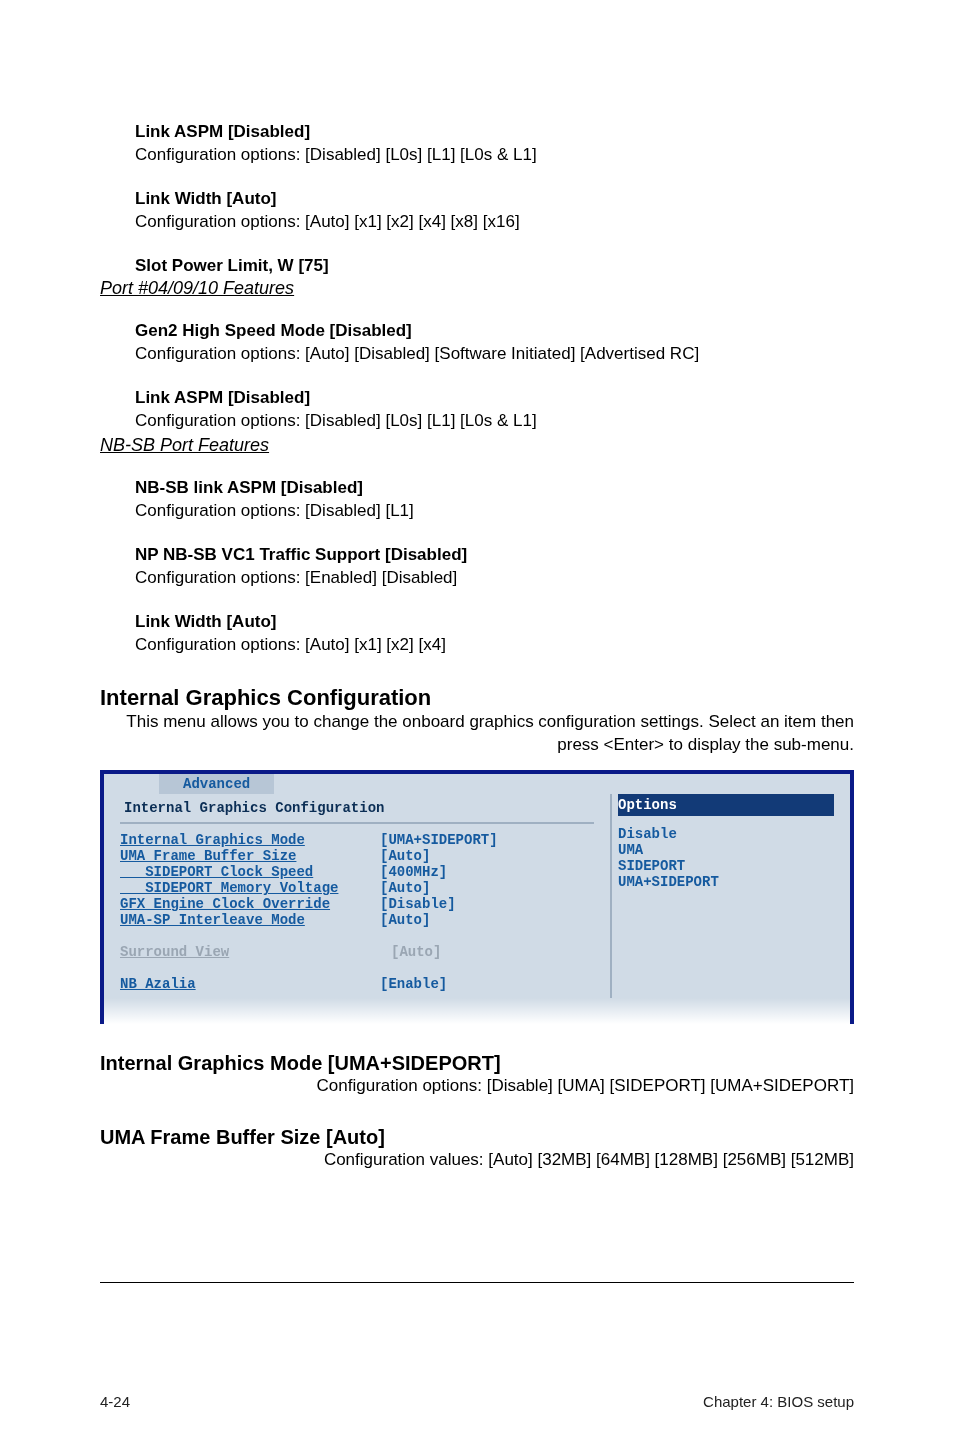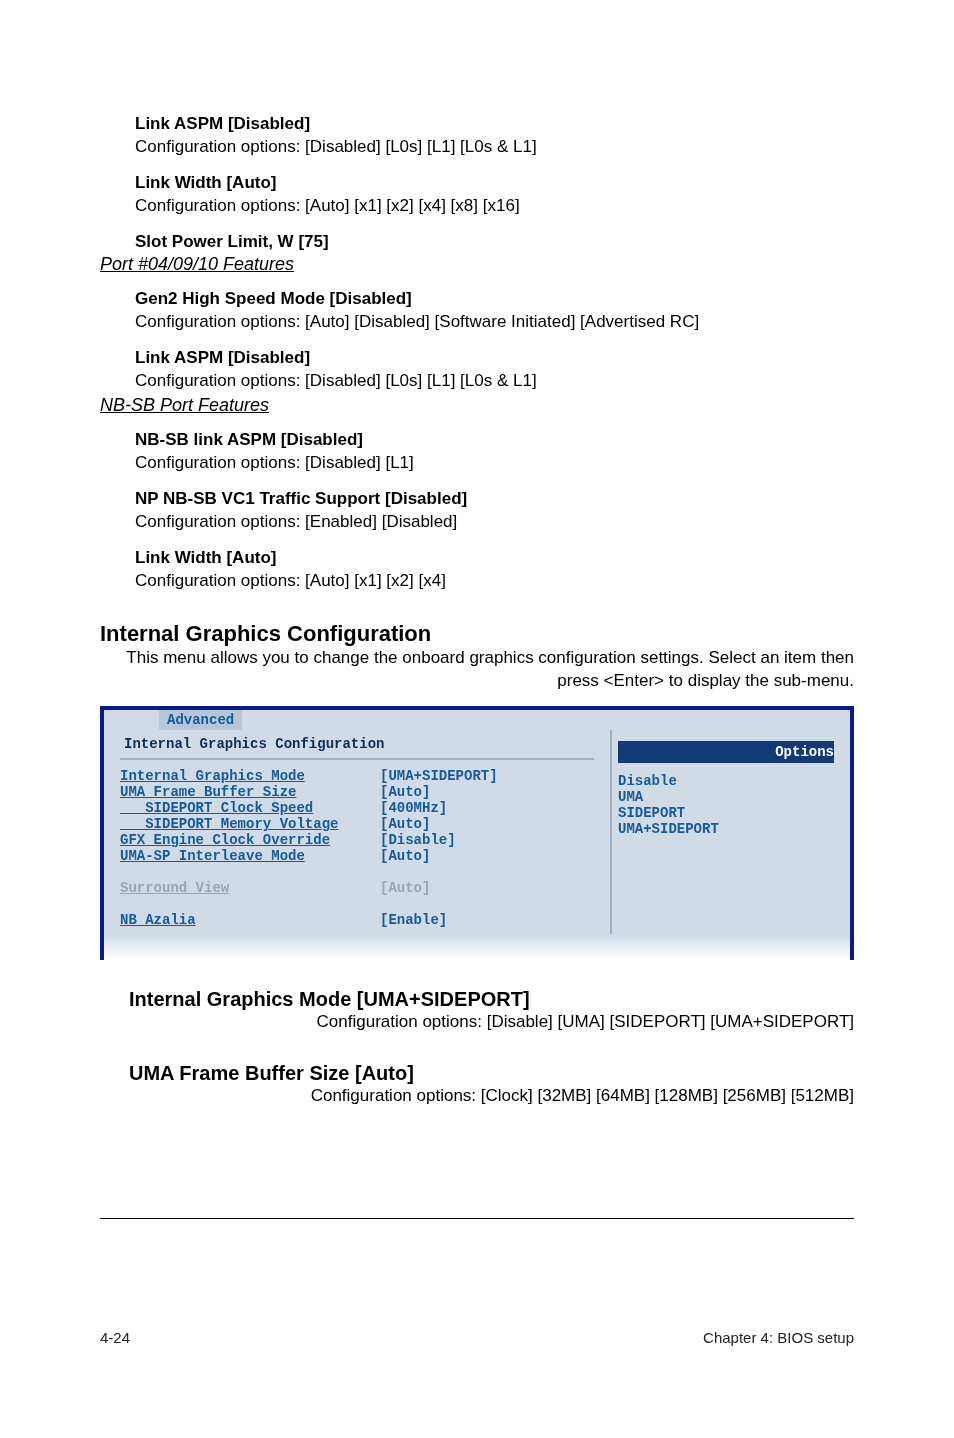--- a/index.html
+++ b/index.html
@@ -1,37 +1,37 @@
 <!DOCTYPE html>
 <html><head>
 <meta charset="utf-8">
 <style>
   * { box-sizing: border-box; margin: 0; padding: 0; }
   html, body { width: 954px; background: #fff; font-family: Arial, Helvetica, sans-serif; color: #000; }
   .page { padding: 100px 100px 60px 100px; }
   .indent1 { margin-left: 35px; }
-  .item-heading { font-weight: bold; font-size: 17px; margin-top: 14px; }
+  .item-heading { font-weight: bold; font-size: 17px; margin-top: 22px; }
   .item-body { font-size: 17px; line-height: 1.35; margin-top: 2px; }
   .section-italic { font-style: italic; text-decoration: underline; font-size: 18px; margin-top: 2px; }
   .h2like { font-weight: bold; font-size: 22px; margin-top: 28px; }
-  .h3like { font-weight: bold; font-size: 20px; margin-top: 28px; margin-left: 29px; }
+  .h3like { font-weight: bold; font-size: 20px; margin-top: 28px; }
   .paragraph { font-size: 17px; line-height: 1.35; margin-top: 0; text-align: right; }
 
   .bios-wrap { margin-top: 14px; border-top: 4px solid #0a1a88; border-left: 4px solid #0a1a88; border-right: 4px solid #0a1a88; background: #d0dbe6; font-family: "Courier New", monospace; font-size: 14px; font-weight: bold; color: #155a9f; position: relative; padding-bottom: 26px; }
   .bios-tab-row { height: 20px; position: relative; }
-  .bios-tab { position: absolute; top: 0; left: 55px; background: #b7c6d6; padding: 0 8px; height: 20px; line-height: 20px; }
+  .bios-tab { position: absolute; top: 0; left: 55px; background: #b7c6d6; padding: 0 24px; height: 20px; line-height: 20px; }
   .bios-body { display: flex; padding: 0 10px 0 10px; gap: 10px; }
   .bios-left { flex: 1; padding: 0 6px 6px 6px; }
   .bios-title-row { padding: 6px 0 6px 4px; border-bottom: 2px solid #9fb0c2; margin-bottom: 8px; color: #0b2e55; }
   .bios-row { display: flex; }
   .bios-row .label { width: 260px; white-space: pre; text-decoration: underline; }
   .bios-row .value { }
-  .bios-grey { color: #9aa6b3; }
+  .bios-grey { color: #9aa6b3; gap: 11px; }
   .bios-right { width: 230px; padding: 0 6px 6px 6px; border-left: 2px solid #9fb0c2; }
-  .bios-right-header { background: #123a77; color: #fff; text-align: right; padding: 3px 0; margin-top: 11px; margin-bottom: 10px; }
+  .bios-right-header { background: #123a77; color: #fff; text-align: left; padding: 3px 0; margin-top: 0; margin-bottom: 10px; }
   .bios-fade { position: absolute; left: 0; right: 0; bottom: 0; height: 26px; background: linear-gradient(to bottom, rgba(255,255,255,0), #fff); }
 
   .footer { display: flex; justify-content: space-between; font-size: 15px; color: #222; margin-top: 110px; border-top: 0; padding: 0 0 0 0;}
   .footer-line { border-top: 1px solid #000; margin-top: 110px; }
 </style>
 </head>
 <body>
 
 <div class="page">
 
@@ -123,21 +123,21 @@
           </div>
       </div>
     </div>
     <div class="bios-fade"></div>
   </div>
 
   <div class="h3like">Internal Graphics Mode [UMA+SIDEPORT]</div>
   <div class="paragraph">Configuration options: [Disable] [UMA] [SIDEPORT] [UMA+SIDEPORT]</div>
 
   <div class="h3like">UMA Frame Buffer Size [Auto]</div>
-  <div class="paragraph">Configuration options: [Clock] [32MB] [64MB] [128MB] [256MB] [512MB]</div>
+  <div class="paragraph">Configuration values: [Auto] [32MB] [64MB] [128MB] [256MB] [512MB]</div>
 
   <div class="footer-line"></div>
   <div class="footer">
     <span>4-24</span>
     <span>Chapter 4: BIOS setup</span>
   </div>
 
 </div>
 
 </body></html>

